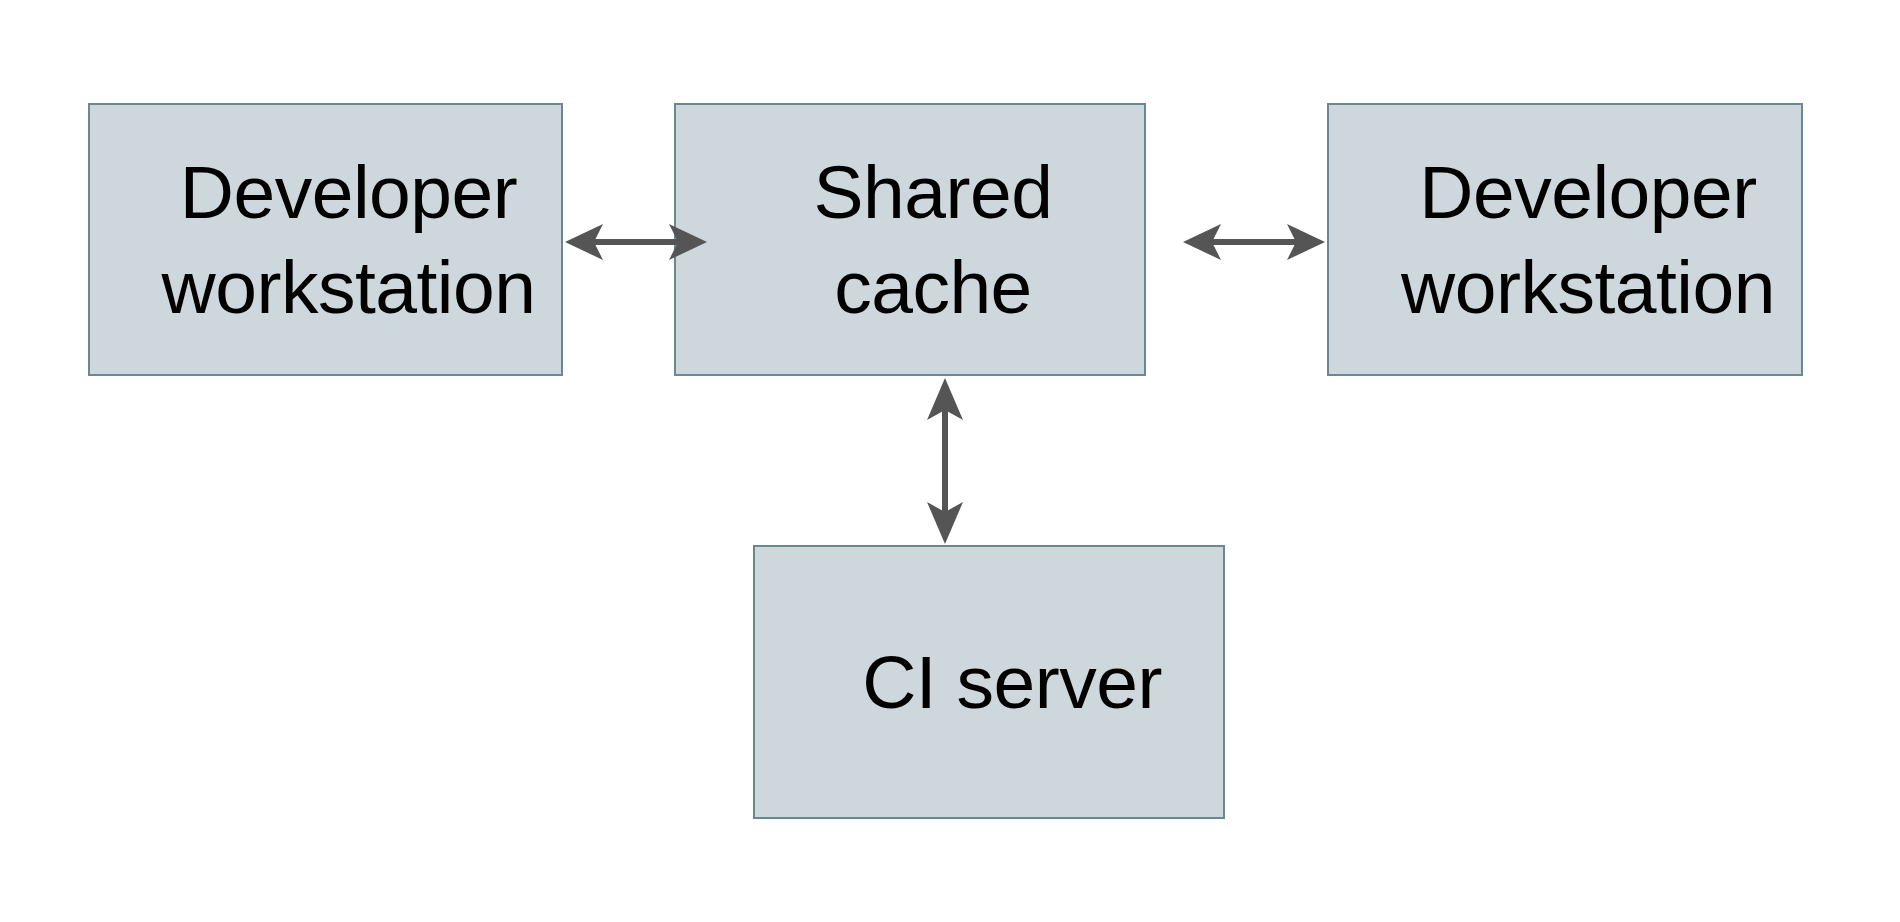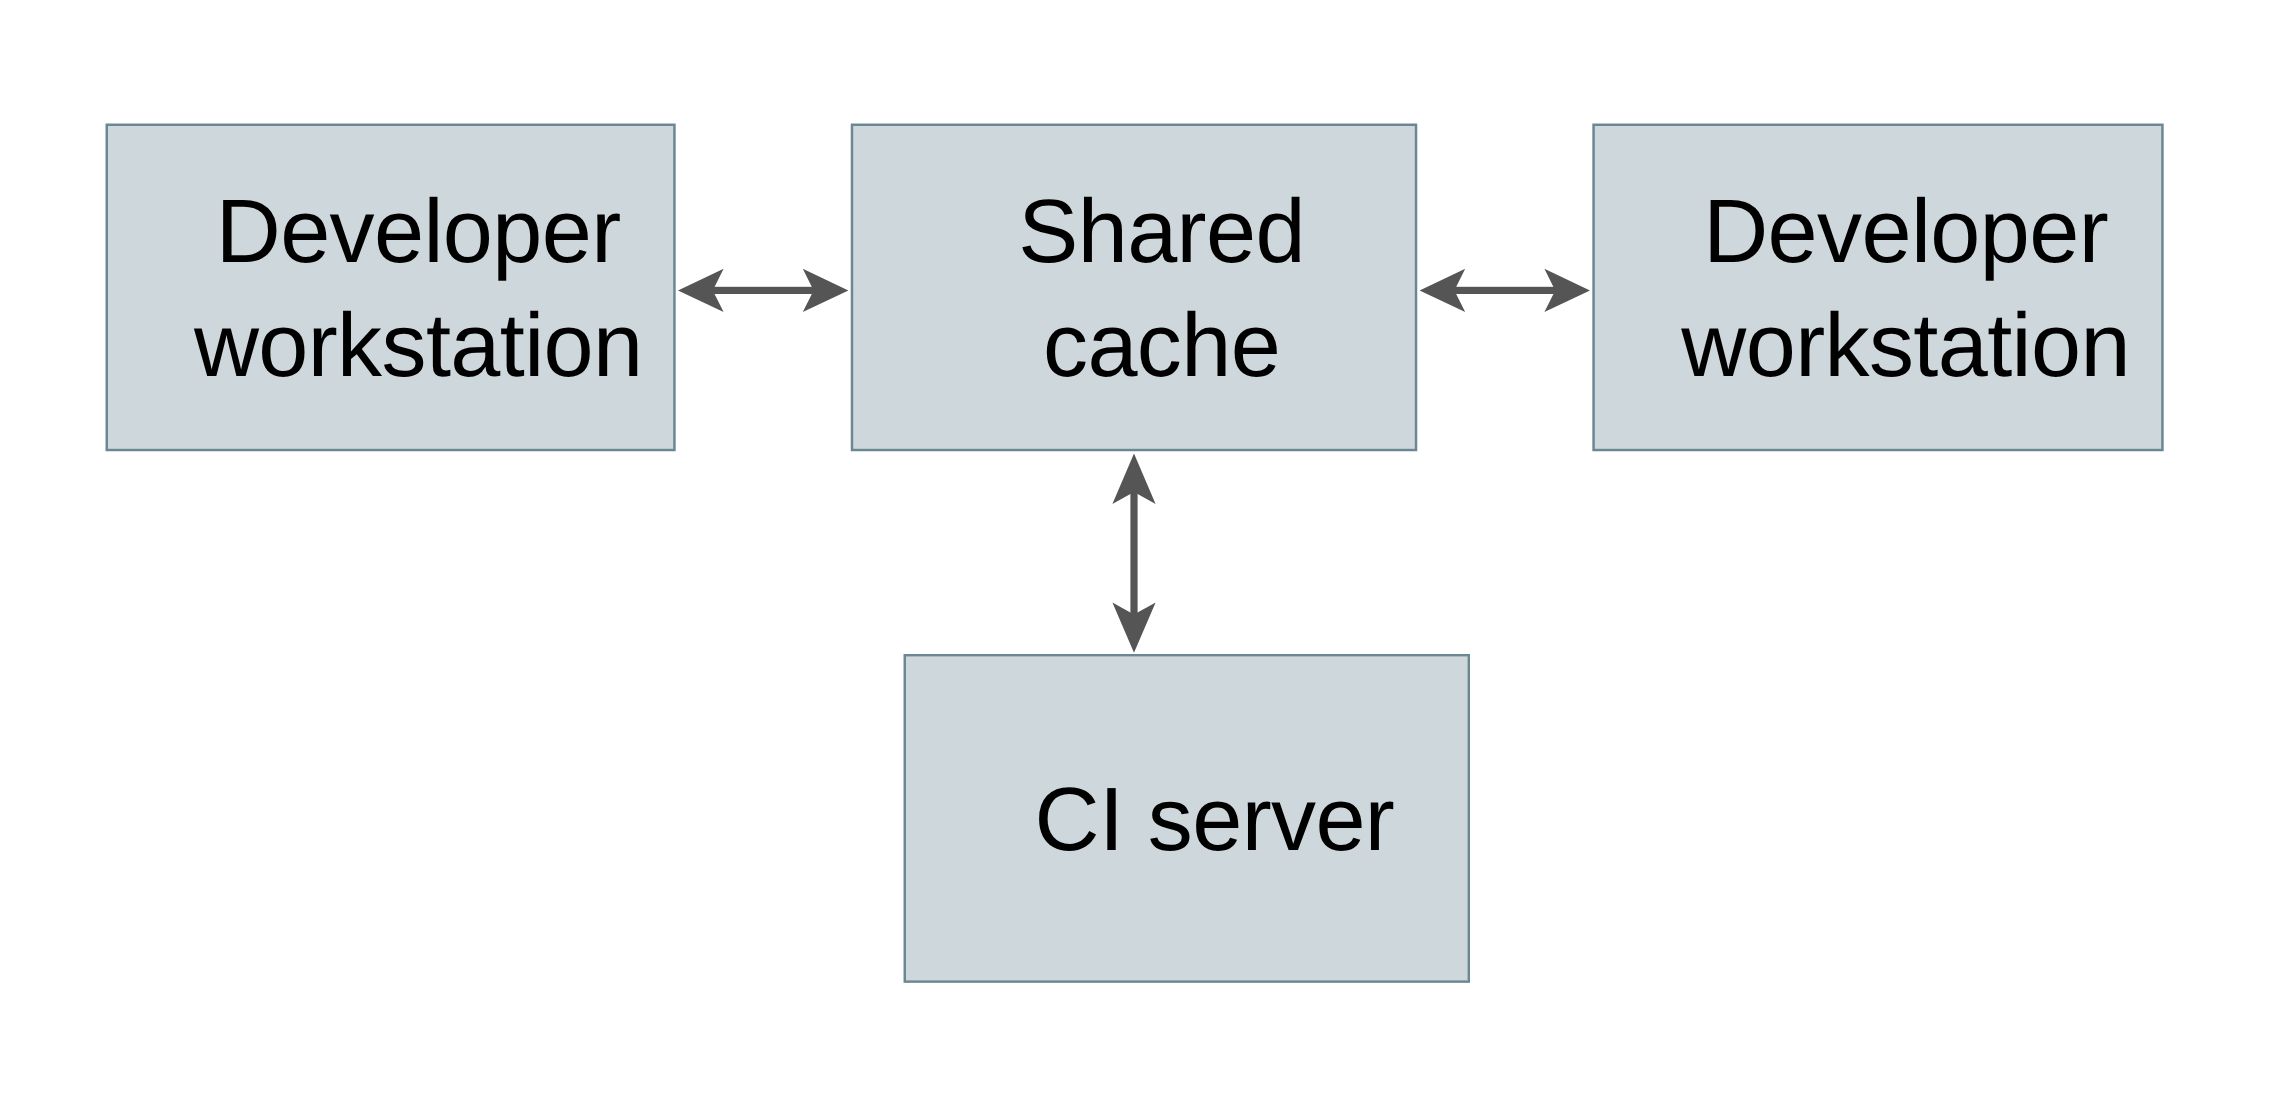--- a/index.html
+++ b/index.html
@@ -34,21 +34,21 @@
     font-size: 75px;
     line-height: 95px;
     color: #000000;
     font-weight: 400;
     letter-spacing: -0.5px;
     white-space: pre-line;
     padding: 0 8px;
   }
   
   #node-dev-left   { left: 88px;   top: 103px; width: 475px; height: 273px; }
-  #node-shared     { left: 709px;  top: 103px; width: 472px; height: 273px; }
+  #node-shared     { left: 674px;  top: 103px; width: 472px; height: 273px; }
   #node-dev-right  { left: 1327px; top: 103px; width: 476px; height: 273px; }
   #node-ci         { left: 709px;  top: 545px; width: 472px; height: 274px; margin-left: 44px; }
 
   .edge {
     position: absolute;
     overflow: visible;
   }
   #edge-left-shared  { left: 563px;  top: 212px; width: 146px; height: 60px; }
   #edge-shared-right { left: 1181px; top: 212px; width: 146px; height: 60px; }
   #edge-shared-ci    { left: 915px;  top: 376px; width: 60px;  height: 170px; }

